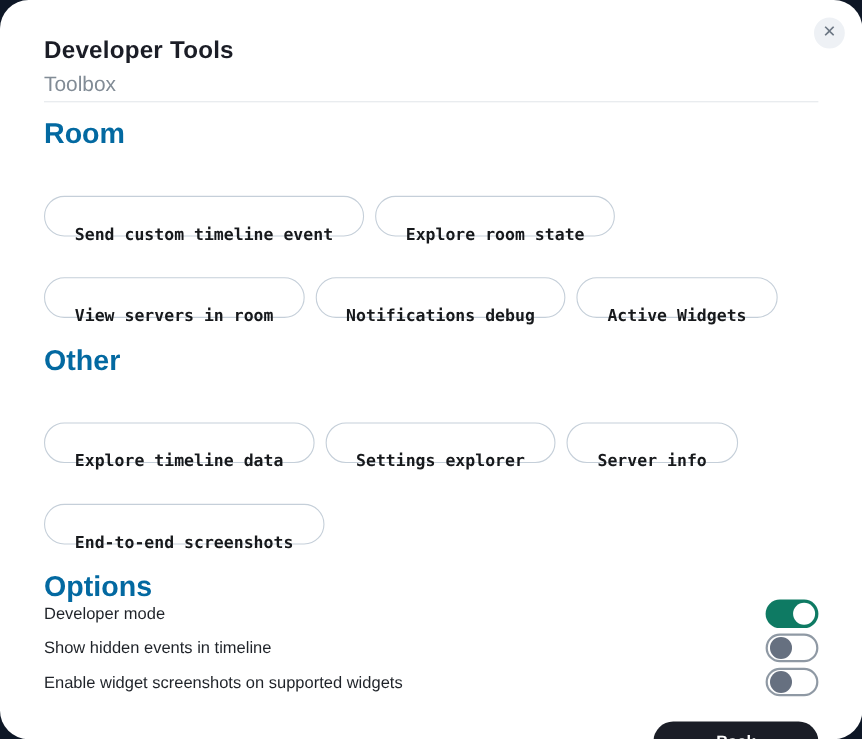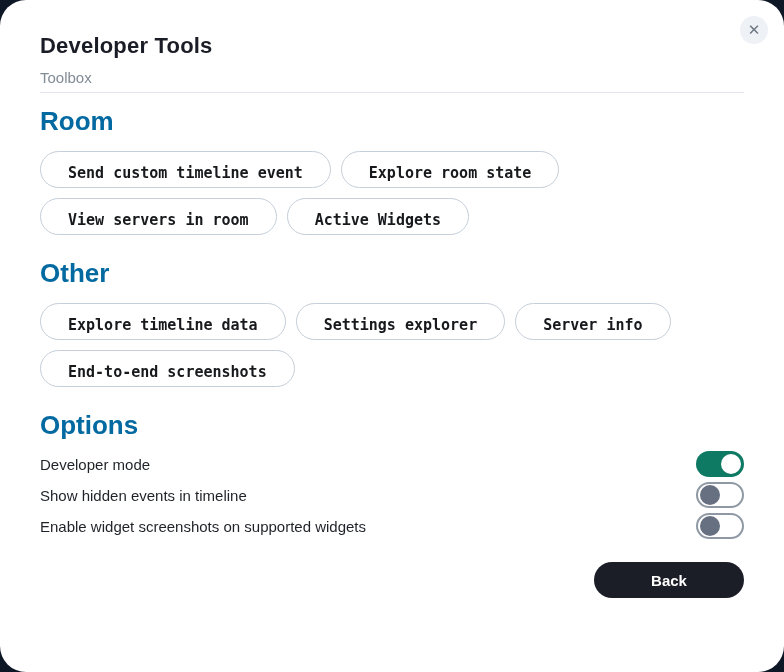--- a/index.html
+++ b/index.html
@@ -40,21 +40,21 @@
   .title {
     font-size: 22px;
     font-weight: 700;
     color: #1b1d26;
     line-height: 26px;
     margin: 0;
     letter-spacing: 0.2px;
   }
   .subtitle {
     margin-top: 10px;
-    font-size: 15px;
+    font-size: 19px;
     line-height: 18px;
     color: #828c96;
   }
   .divider {
     margin-top: 5px;
     border-bottom: 1px solid #e4e8ec;
     width: 100%;
   }
   .section-heading {
     margin-top: 26px;
@@ -72,26 +72,27 @@
   }
   .pill-btn {
     font-family: "DejaVu Sans Mono", "Liberation Mono", monospace;
     font-size: 15px;
     font-weight: 700;
     color: #17191c;
     background: #ffffff;
     border: 1px solid #c5cfd9;
     border-radius: 20px;
     height: 37px;
-    padding: 4px 27px;
+    padding: 17px 27px;
     line-height: 35px;
     cursor: pointer;
     white-space: nowrap;
+    margin-top: 27px;
   }
-  .options-rows { margin-top: 14px; }
+  .options-rows { }
   .option-row {
     display: flex;
     align-items: center;
     justify-content: space-between;
     height: 26px;
     margin-bottom: 5px;
   }
   .option-label {
     font-size: 15px;
     color: #1f2329;
@@ -145,20 +146,21 @@
 
   <h1 class="title">Developer Tools</h1>
   <div class="subtitle">Toolbox</div>
   <div class="divider"></div>
 
   <div class="section-heading first">Room</div>
   <div class="btn-group">
     <button class="pill-btn">Send custom timeline event</button>
     <button class="pill-btn">Explore room state</button>
     <button class="pill-btn">View servers in room</button>
+    <button class="pill-btn">Notifications debug</button>
     <button class="pill-btn">Active Widgets</button>
   </div>
 
   <div class="section-heading">Other</div>
   <div class="btn-group">
     <button class="pill-btn">Explore timeline data</button>
     <button class="pill-btn">Settings explorer</button>
     <button class="pill-btn">Server info</button>
     <button class="pill-btn">End-to-end screenshots</button>
   </div>

